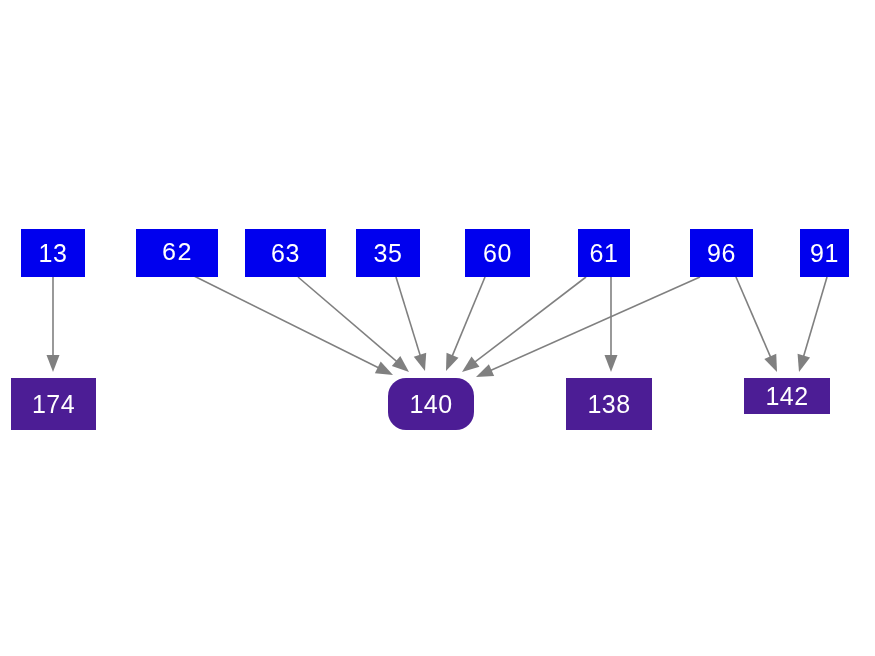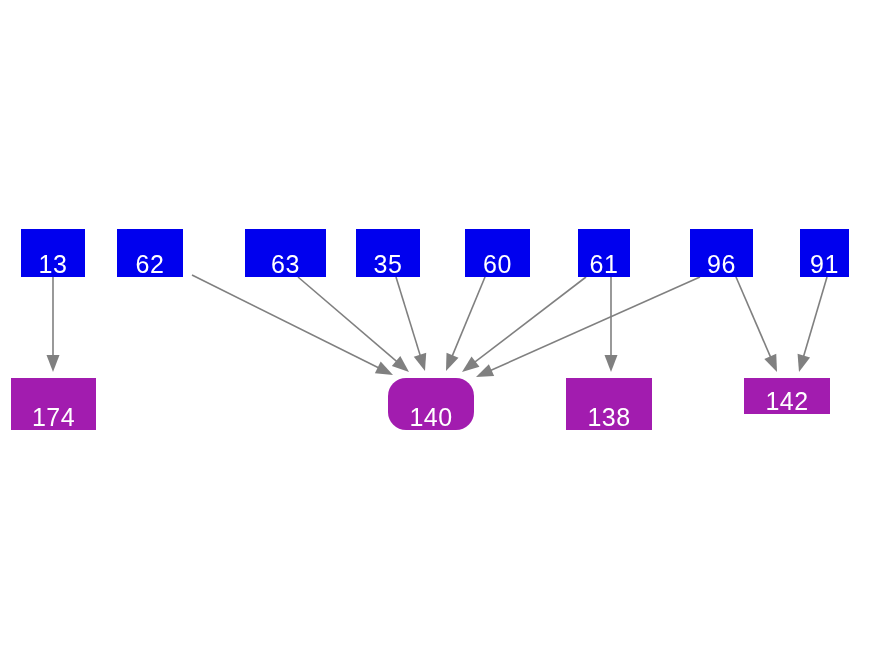--- a/index.html
+++ b/index.html
@@ -20,30 +20,30 @@
     left: 0;
     top: 0;
     width: 875px;
     height: 656px;
     pointer-events: none;
   }
   .node {
     position: absolute;
     box-sizing: border-box;
     display: flex;
-    align-items: flex-end;
+    align-items: center;
     justify-content: center;
     color: #ffffff;
     font-size: 25px;
     line-height: 1;
     letter-spacing: 0.5px;
     user-select: none;
   }
   .node-source { background: #0000ee; }
-  .node-target { background: #a21caf; }
+  .node-target { background: #4c1d95; }
   .node-label { display: block; }
 </style>
 </head>
 <body>
 
 <div id="canvas">
   <svg id="edge-layer" viewBox="0 0 875 656" width="875" height="656" xmlns="http://www.w3.org/2000/svg">
       <g>
         <line x1="53" y1="277" x2="53" y2="358" stroke="#808080" stroke-width="1.6"></line>
         <polygon points="53,372 46.5,355 59.5,355" fill="#808080"></polygon>
@@ -82,21 +82,21 @@
       </g>
       <g>
         <line x1="827" y1="277" x2="802.9579809514897" y2="358.57113605744536" stroke="#808080" stroke-width="1.6"></line>
         <polygon points="799,372 797.5712900391943,353.8558883422777 810.0409494144237,357.5311563686611" fill="#808080"></polygon>
       </g>
     </svg>
   <div id="node-layer">
       <div class="node node-source" style="left: 21px; top: 229px; width: 64px; height: 48px;">
         <span class="node-label">13</span>
       </div>
-      <div class="node node-source" style="left: 117px; top: 229px; width: 66px; height: 48px;">
+      <div class="node node-source" style="left: 136px; top: 229px; width: 82px; height: 48px; font-family: Liberation Mono, monospace;">
         <span class="node-label">62</span>
       </div>
       <div class="node node-source" style="left: 245px; top: 229px; width: 81px; height: 48px;">
         <span class="node-label">63</span>
       </div>
       <div class="node node-source" style="left: 356px; top: 229px; width: 64px; height: 48px;">
         <span class="node-label">35</span>
       </div>
       <div class="node node-source" style="left: 465px; top: 229px; width: 65px; height: 48px;">
         <span class="node-label">60</span>

